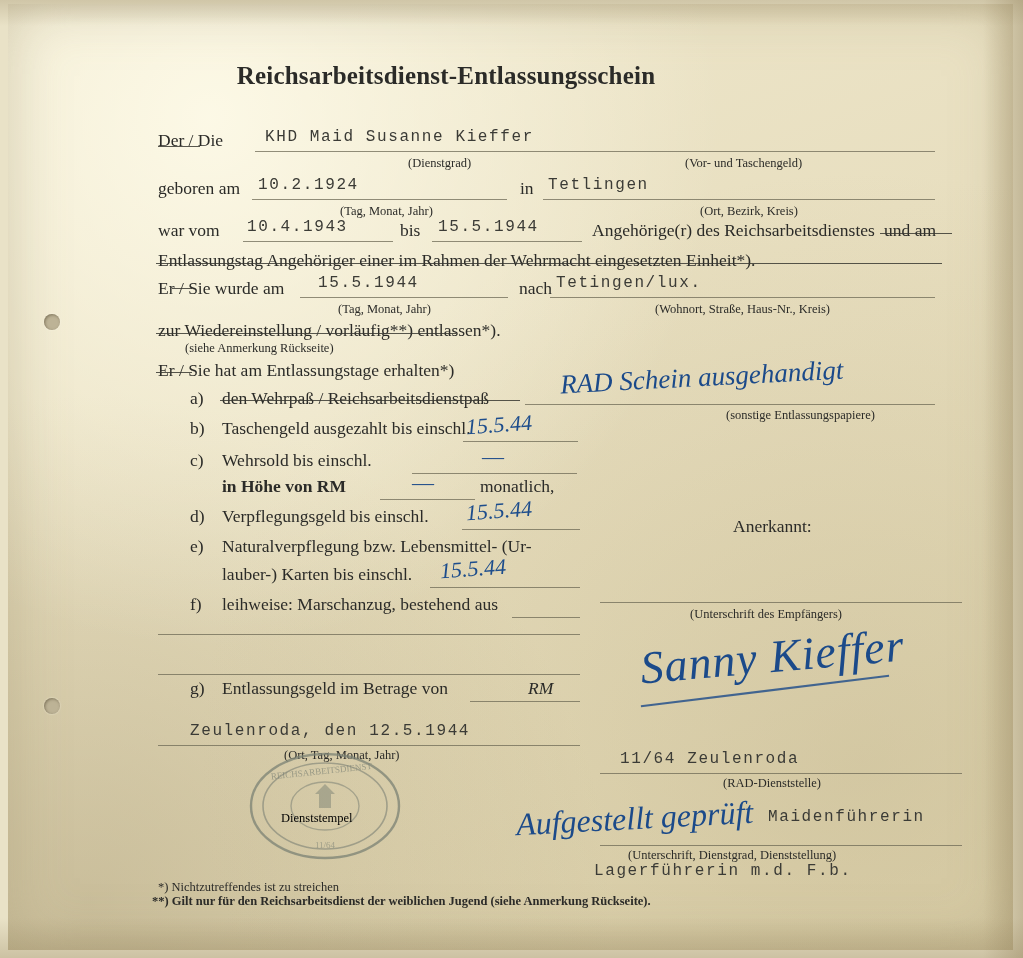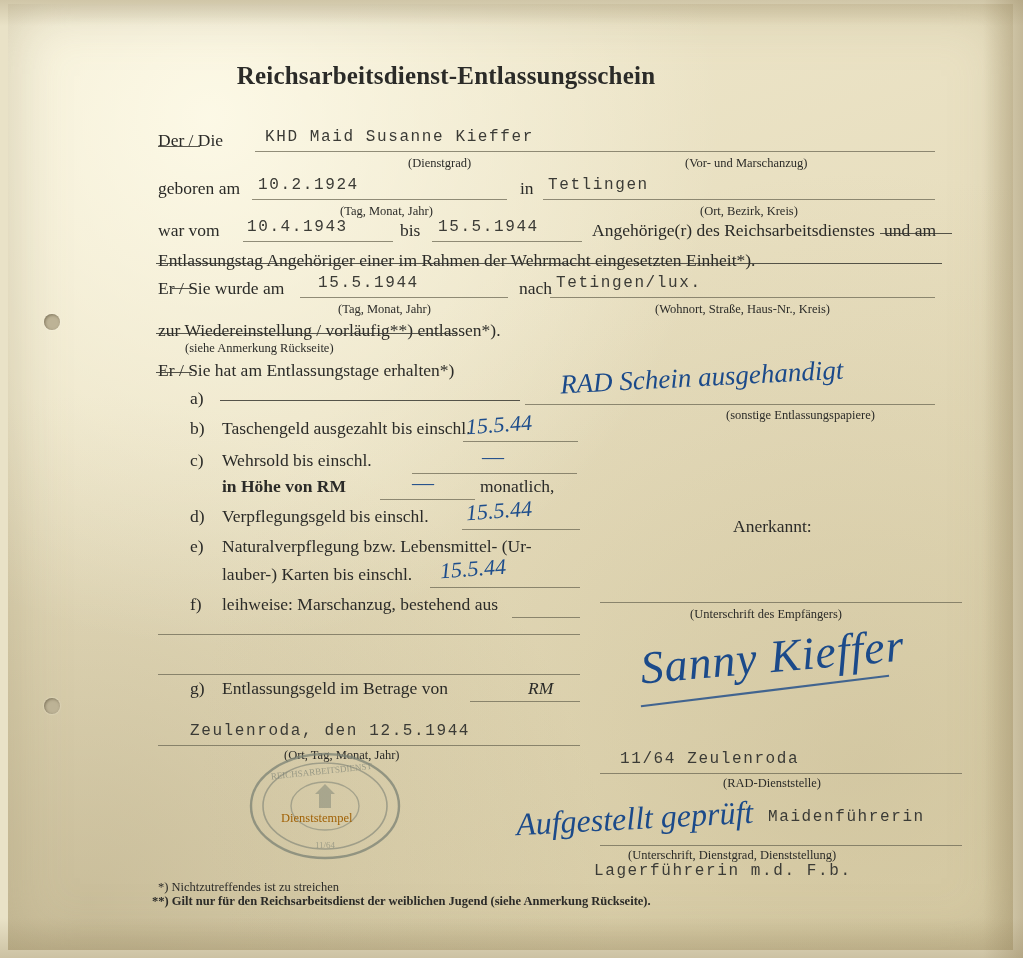--- a/index.html
+++ b/index.html
@@ -152,21 +152,21 @@
 
   <div id="content">
 
     <div class="t" id="doc-title">Reichsarbeitsdienst-Entlassungsschein</div>
 
     <div class="t lbl" style="left:158px; top:130px;">Der / Die</div>
     <div class="strike" style="left:158px; top:146px; width:42px;"></div>
     <div class="t typed" style="left:265px; top:128px;">KHD Maid Susanne Kieffer</div>
     <div class="rule" style="left:255px; top:151px; width:680px;"></div>
     <div class="t sub" style="left:372px; top:156px;margin-left:36px;">(Dienstgrad)</div>
-    <div class="t sub" style="left:685px; top:156px;">(Vor- und Marschanzug)</div>
+    <div class="t sub" style="left:685px; top:156px;">(Vor- und Taschengeld)</div>
 
     <div class="t lbl" style="left:158px; top:178px;">geboren am</div>
     <div class="t typed" style="left:258px; top:176px;">10.2.1924</div>
     <div class="rule" style="left:252px; top:199px; width:255px;"></div>
     <div class="t lbl" style="left:520px; top:178px;text-align:center;">in</div>
     <div class="t typed" style="left:548px; top:176px;">Tetlingen</div>
     <div class="rule" style="left:543px; top:199px; width:392px;"></div>
     <div class="t sub" style="left:340px; top:204px;">(Tag, Monat, Jahr)</div>
     <div class="t sub" style="left:700px; top:204px;">(Ort, Bezirk, Kreis)</div>
 
@@ -194,20 +194,21 @@
     <div class="t sub" style="left:655px; top:302px;">(Wohnort, Straße, Haus-Nr., Kreis)</div>
 
     <div class="t lbl" style="left:158px; top:320px;">zur Wiedereinstellung / vorläufig**) entlassen*).</div>
     <div class="strike" style="left:156px; top:333px; width:300px;"></div>
     <div class="t sub" style="left:185px; top:341px;">(siehe Anmerkung Rückseite)</div>
 
     <div class="t lbl" style="left:158px; top:360px;">Er / Sie hat am Entlassungstage erhalten*)</div>
     <div class="strike" style="left:156px; top:372px; width:36px;"></div>
 
     <div class="t lbl" style="left:190px; top:388px;">a)</div>
+    <div class="t lbl" style="left:222px; top:388px;">den Wehrpaß / Reichsarbeitsdienstpaß</div>
     <div class="strike" style="left:220px; top:400px; width:300px;"></div>
     <div class="rule" style="left:525px; top:404px; width:410px;"></div>
     <div class="t" id="note-rad">RAD Schein ausgehandigt</div>
     <div class="t sub" style="left:726px; top:408px;">(sonstige Entlassungspapiere)</div>
 
     <div class="t lbl" style="left:190px; top:418px;">b)</div>
     <div class="t lbl" style="left:222px; top:418px;">Taschengeld ausgezahlt bis einschl.</div>
     <div class="rule" style="left:463px; top:441px; width:115px;"></div>
     <div class="t hand-num" style="left:466px; top:412px;">15.5.44</div>
 
@@ -251,21 +252,21 @@
       <svg width="156" height="110" viewBox="0 0 156 110">
         <g transform="translate(78,55)">
           <ellipse cx="0" cy="0" rx="74" ry="52" fill="none" stroke="#7b8174" stroke-width="2.4" opacity="0.75"></ellipse>
           <ellipse cx="0" cy="0" rx="62" ry="43" fill="none" stroke="#7b8174" stroke-width="1.6" opacity="0.6"></ellipse>
           <ellipse cx="0" cy="0" rx="34" ry="24" fill="none" stroke="#7b8174" stroke-width="1.4" opacity="0.55"></ellipse>
           <path d="M -10 -12 L 0 -22 L 10 -12 L 6 -12 L 6 2 L -6 2 L -6 -12 Z" fill="#7b8174" opacity="0.5"></path>
           <text x="0" y="-32" text-anchor="middle" font-family="Liberation Serif, serif" font-size="9" fill="#7b8174" opacity="0.65" transform="rotate(-6)">REICHSARBEITSDIENST</text>
           <text x="0" y="42" text-anchor="middle" font-family="Liberation Serif, serif" font-size="9" fill="#7b8174" opacity="0.6">11/64</text>
         </g>
       </svg>
-      <div class="t sub" style="left:34px; top:60px; color:#a16207;">Dienststempel</div>
+      <div class="t sub" style="left:34px; top:60px; color:#000000;">Dienststempel</div>
     </div>
 
     <div class="t lbl" style="left:733px; top:516px;">Anerkannt:</div>
     <div class="t" id="sig-recipient">Sanny Kieffer</div>
     <div class="strike" id="sig-recipient-strike"></div>
     <div class="rule" style="left:600px; top:602px; width:362px;"></div>
     <div class="t sub" style="left:690px; top:607px;">(Unterschrift des Empfängers)</div>
 
     <div class="t typed" style="left:620px; top:750px;">11/64 Zeulenroda</div>
     <div class="rule" style="left:600px; top:773px; width:362px;"></div>

